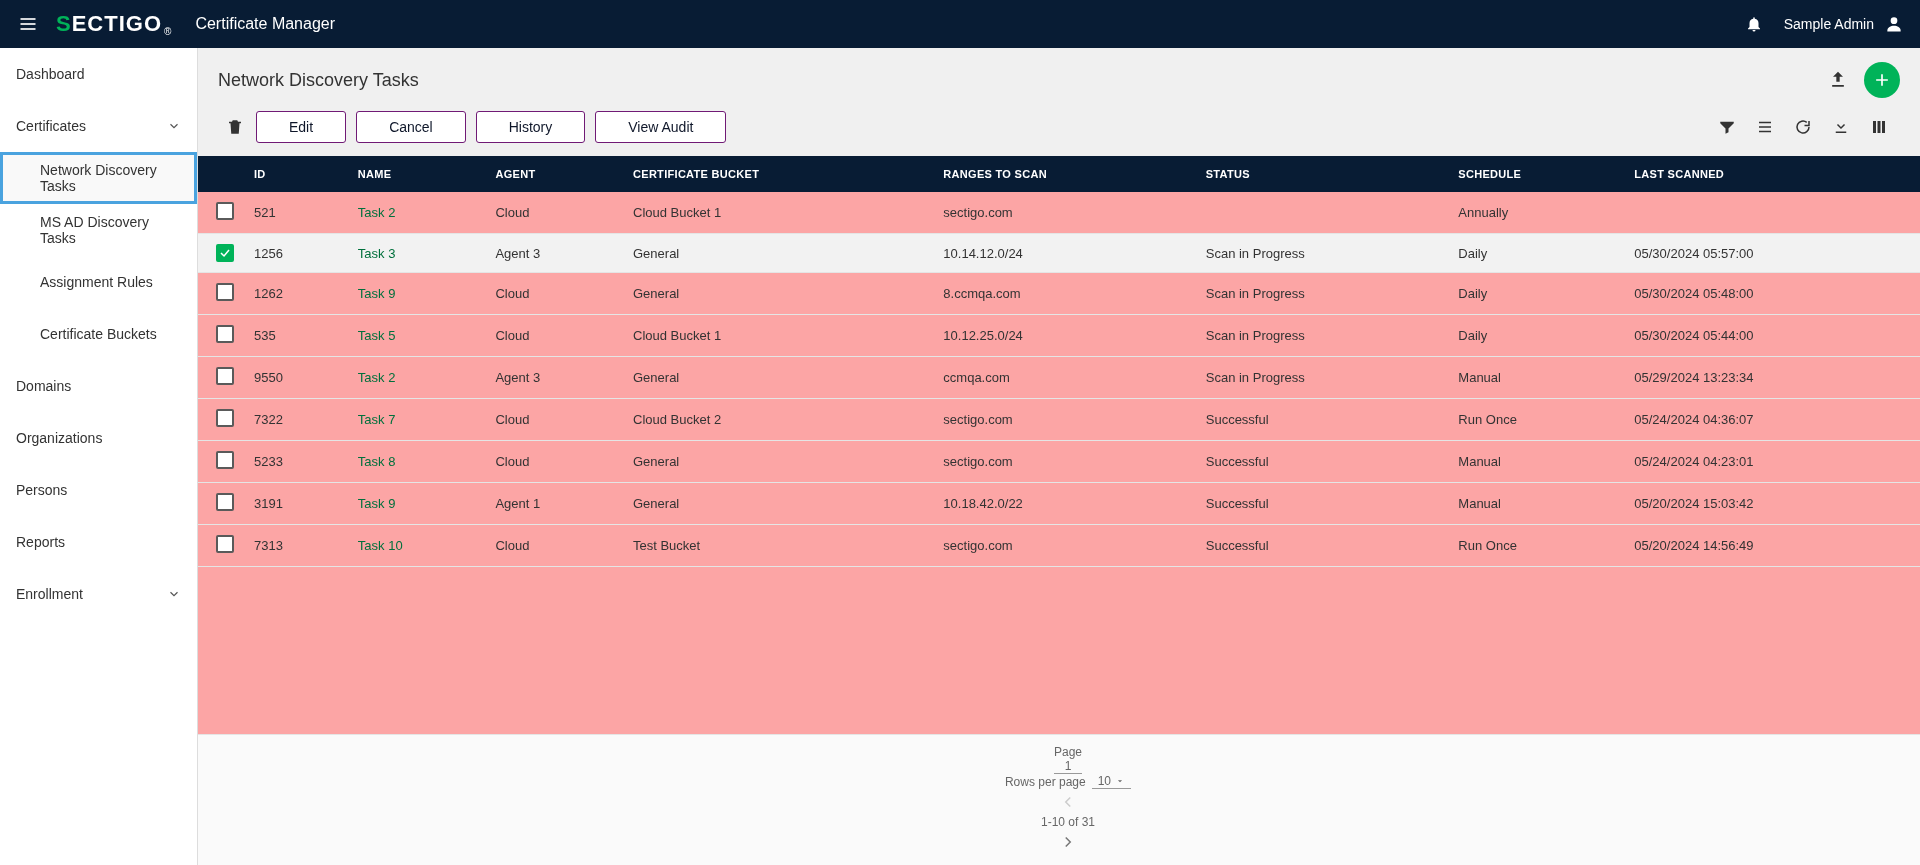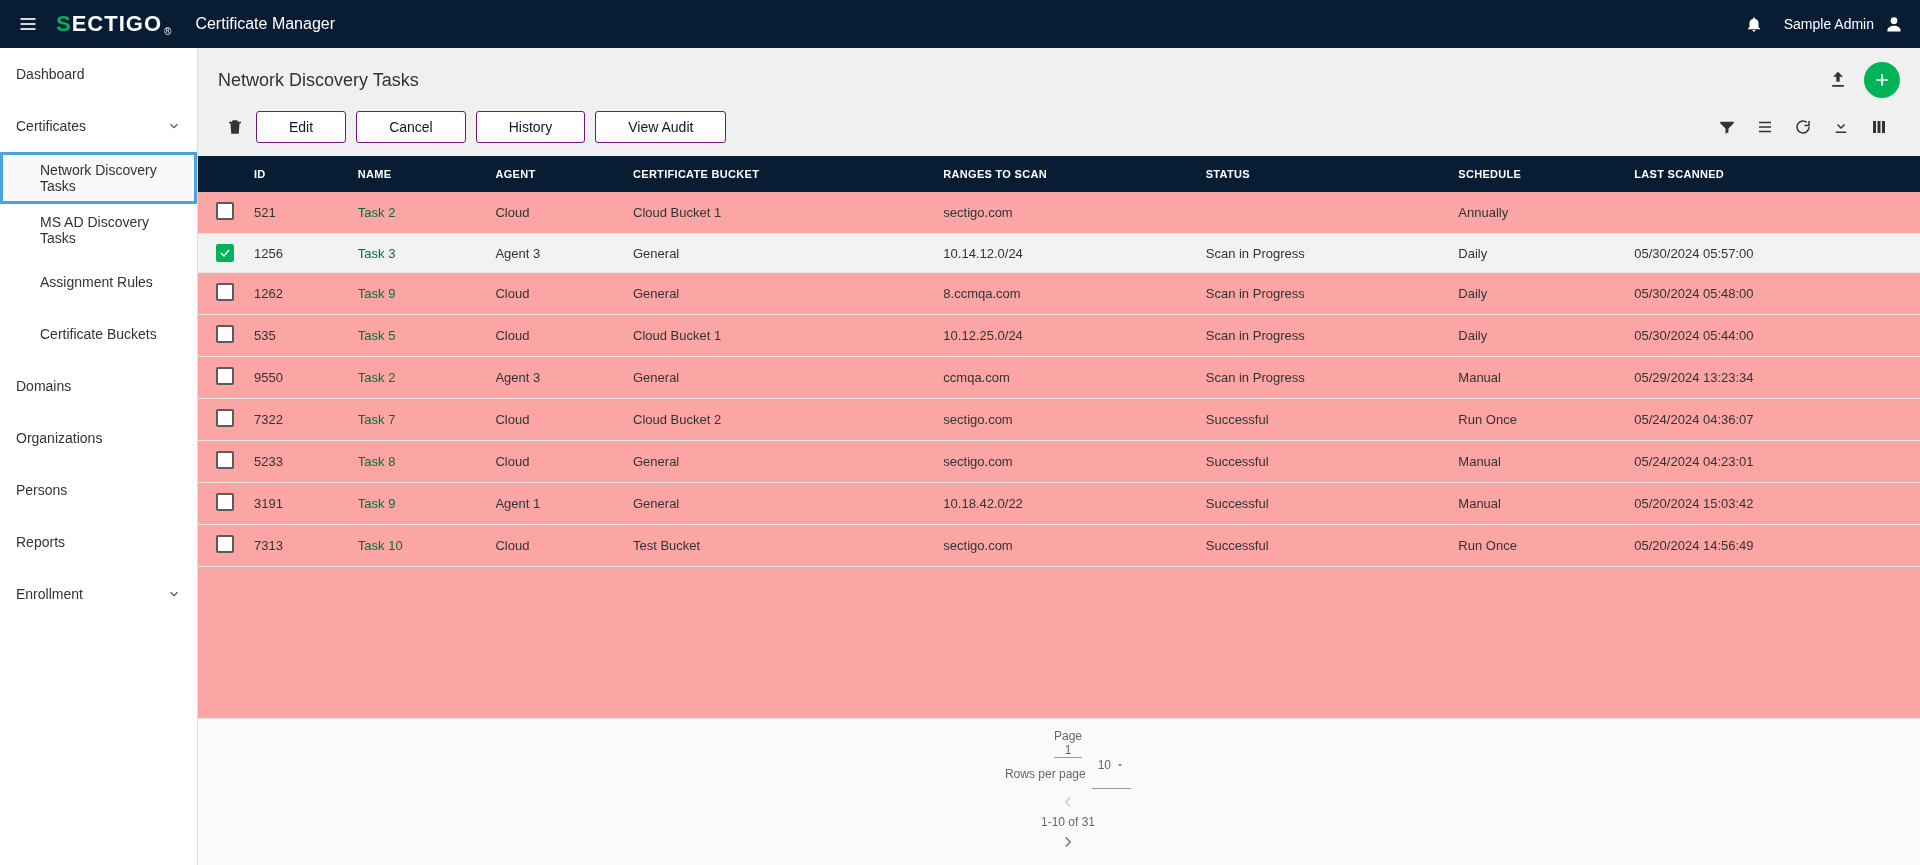--- a/index.html
+++ b/index.html
@@ -52,21 +52,21 @@
   tbody tr.selected { background:#f2f2f2; }
   tbody td.name-cell { color:#00703c; }
 
   .cb { width:18px; height:18px; border:2px solid #5a5a5a; border-radius:2px; display:inline-flex; align-items:center; justify-content:center; cursor:pointer; background:#fff; }
   .cb.checked { background:#00b359; border-color:#00b359; color:#fff; }
 
   .pager { display:flex; align-items:center; justify-content:flex-end; padding:10px 20px; font-size:12px; color:#666; background:#fafafa; border-top:1px solid #e5e5e5;flex-direction:column; }
   .pager > * { margin-left: 18px; }
   .pager .pg-input { border:none; border-bottom:1px solid #999; width:28px; text-align:center; background:transparent; color:#666; font-size:12px; }
   .pager .rpp { display:flex; align-items:center; }
-  .pager .rpp-val { border-bottom:1px solid #999; padding:0 6px 16px; margin-left:6px; display:flex; align-items:center; }
+  .pager .rpp-val { border-bottom:1px solid #999; padding:0 6px 0; margin-left:6px; display:flex; align-items:center; }
   .pager .nav-arrow { width:26px; height:26px; display:flex; align-items:center; justify-content:center; cursor:pointer; color:#777; }
   .pager .nav-arrow.disabled { color:#ccc; cursor:default; }
 
   svg { display:block; }
 </style>
 </head>
 <body>
 
 <div class="hdr">
   <div class="menu-btn">

